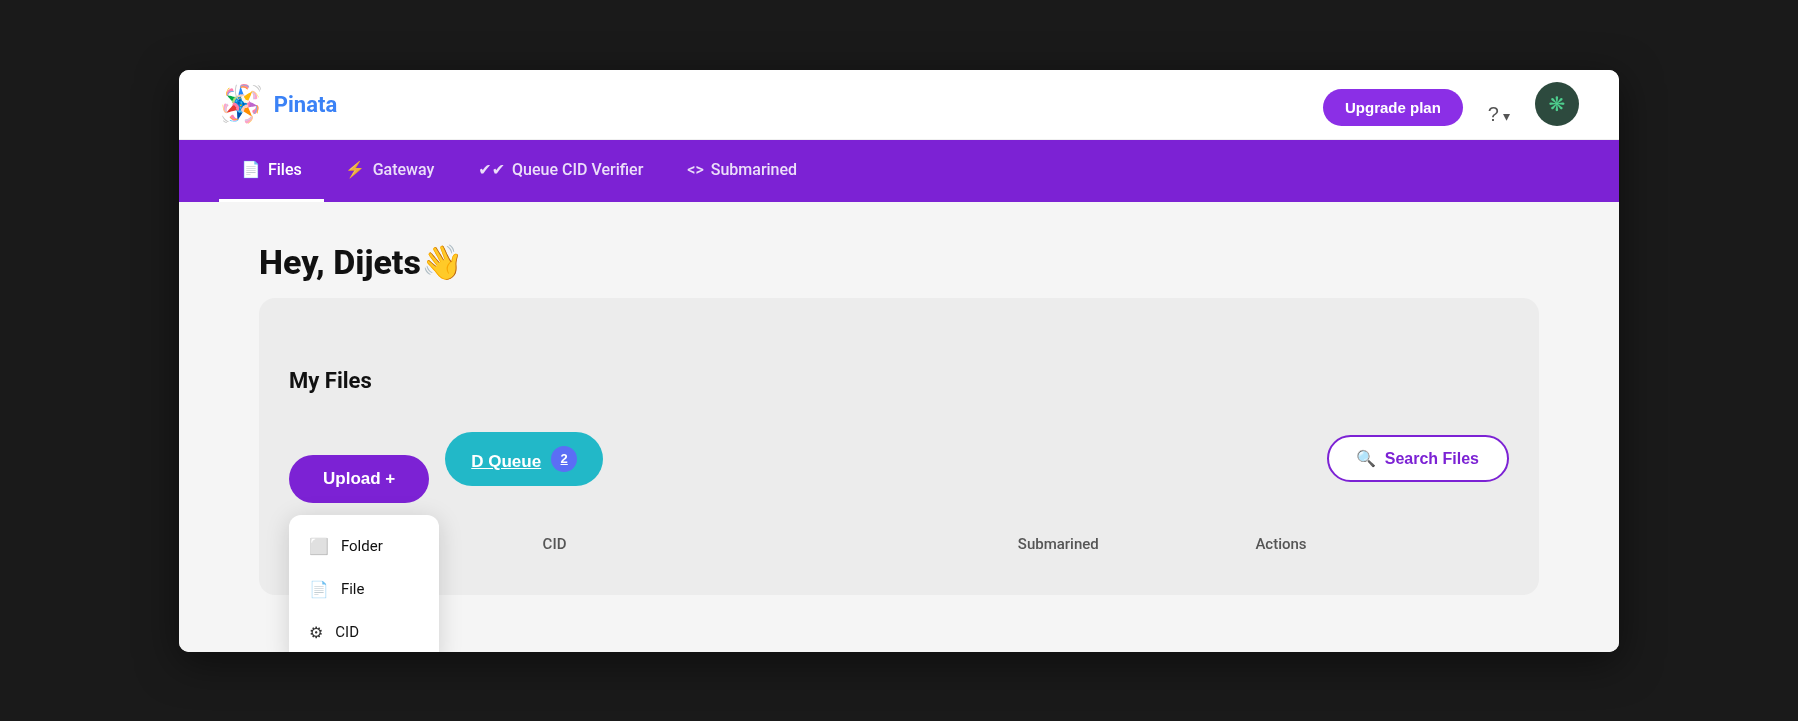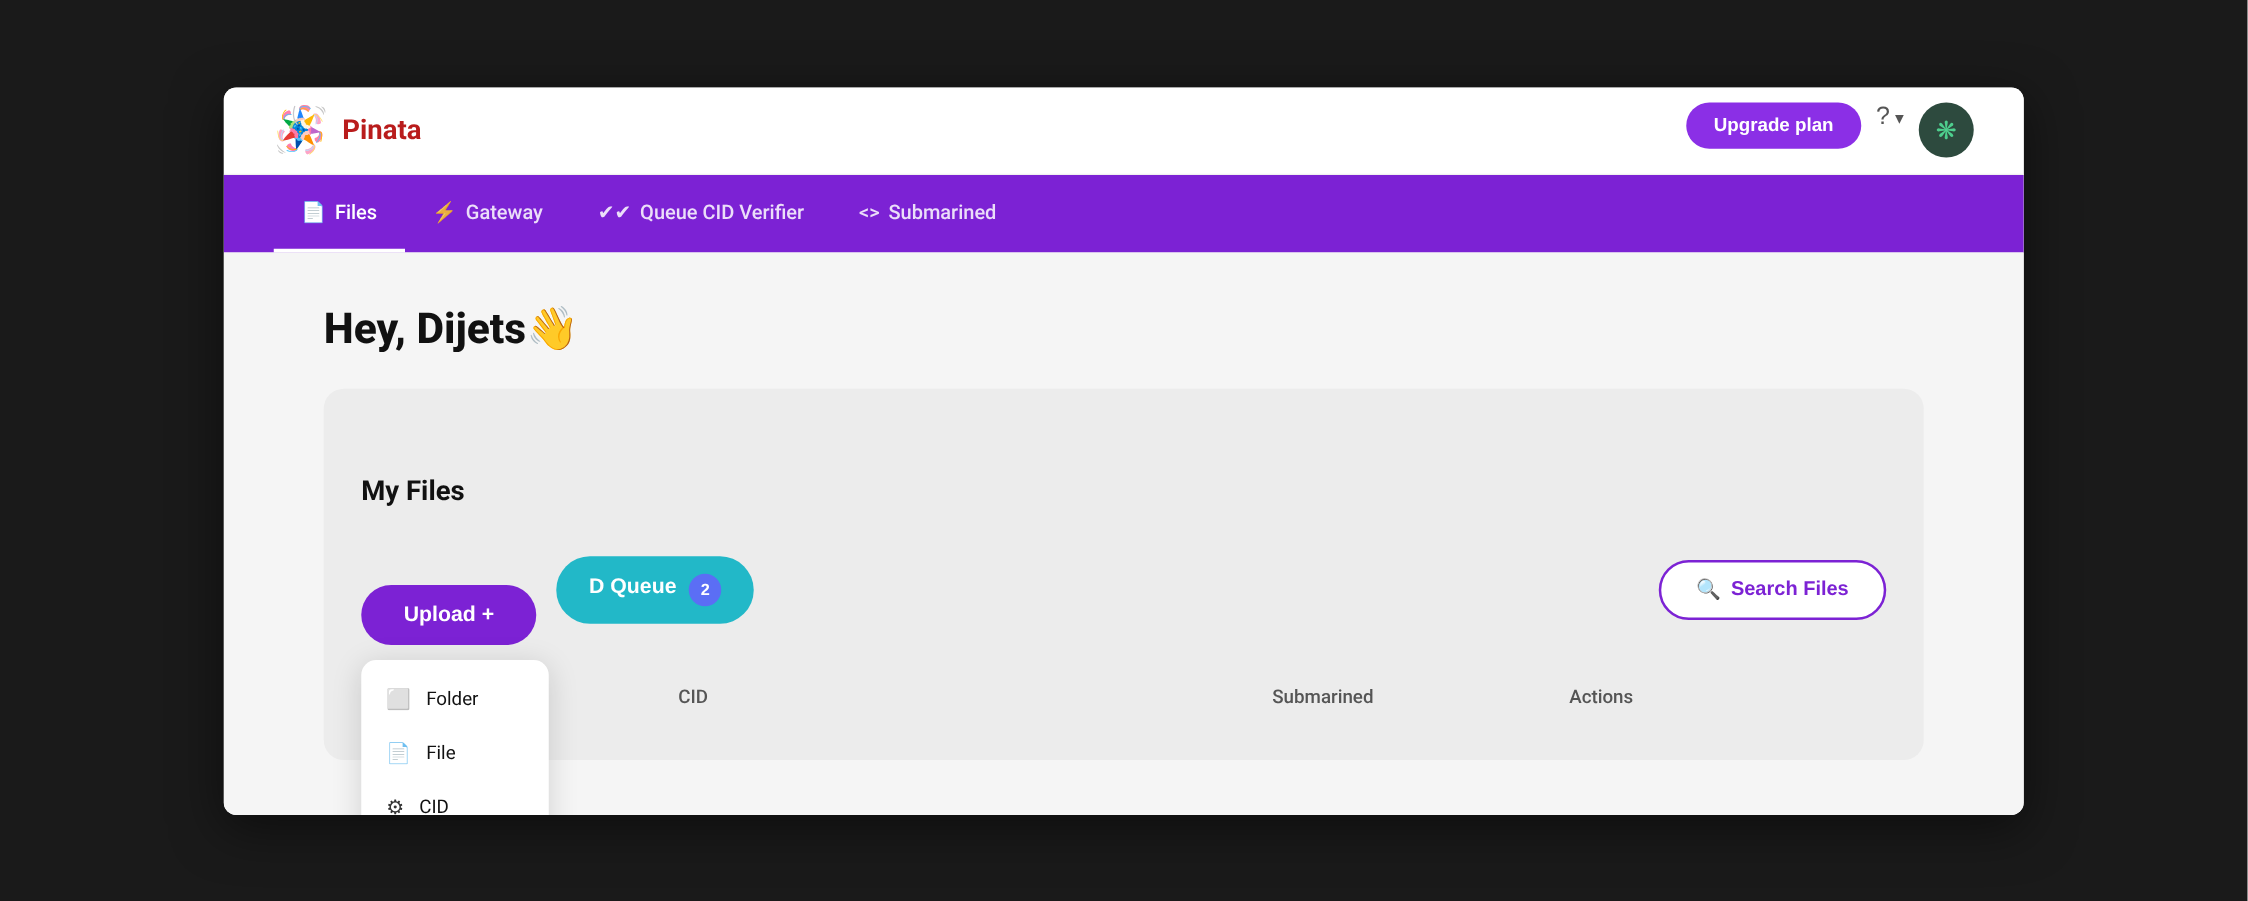--- a/index.html
+++ b/index.html
@@ -39,27 +39,27 @@
     }
 
     .logo-emoji {
       font-size: 36px;
       line-height: 1;
     }
 
     .logo-text {
       font-size: 22px;
       font-weight: 700;
-      color: #b91c1c;
+      color: #3b82f6;
     }
 
     .header-right {
       display: flex;
-      align-items: flex-start;
-      gap: 12px;
+      align-items: flex-end;
+      gap: 25px;
     }
 
     .upgrade-btn {
       background: #8b2fe6;
       color: #fff;
       border: none;
       border-radius: 25px;
       padding: 10px 22px;
       font-size: 15px;
       font-weight: 600;
@@ -128,21 +128,21 @@
     .main {
       background: #f5f5f5;
       padding: 40px 80px 40px;
       min-height: 450px;
     }
 
     .greeting {
       font-size: 34px;
       font-weight: 800;
       color: #111;
-      margin-bottom: 28px;
+      margin-bottom: 16px;
     }
 
     .files-panel {
       background: #ececec;
       border-radius: 16px;
       padding: 30px 30px 30px;
       position: relative;
     }
 
     .files-title {
@@ -209,22 +209,23 @@
     .queue-btn {
       background: #22b8c8;
       color: #fff;
       border: none;
       border-radius: 30px;
       padding: 14px 26px;
       font-size: 17px;
       font-weight: 600;
       cursor: pointer;
       display: flex;
-      align-items: flex-start;
+      align-items: flex-end;
       gap: 10px;
+      text-decoration: underline;
     }
 
     .queue-badge {
       background: #5b6ef5;
       color: #fff;
       border-radius: 50%;
       width: 26px;
       height: 26px;
       display: flex;
       align-items: center;

